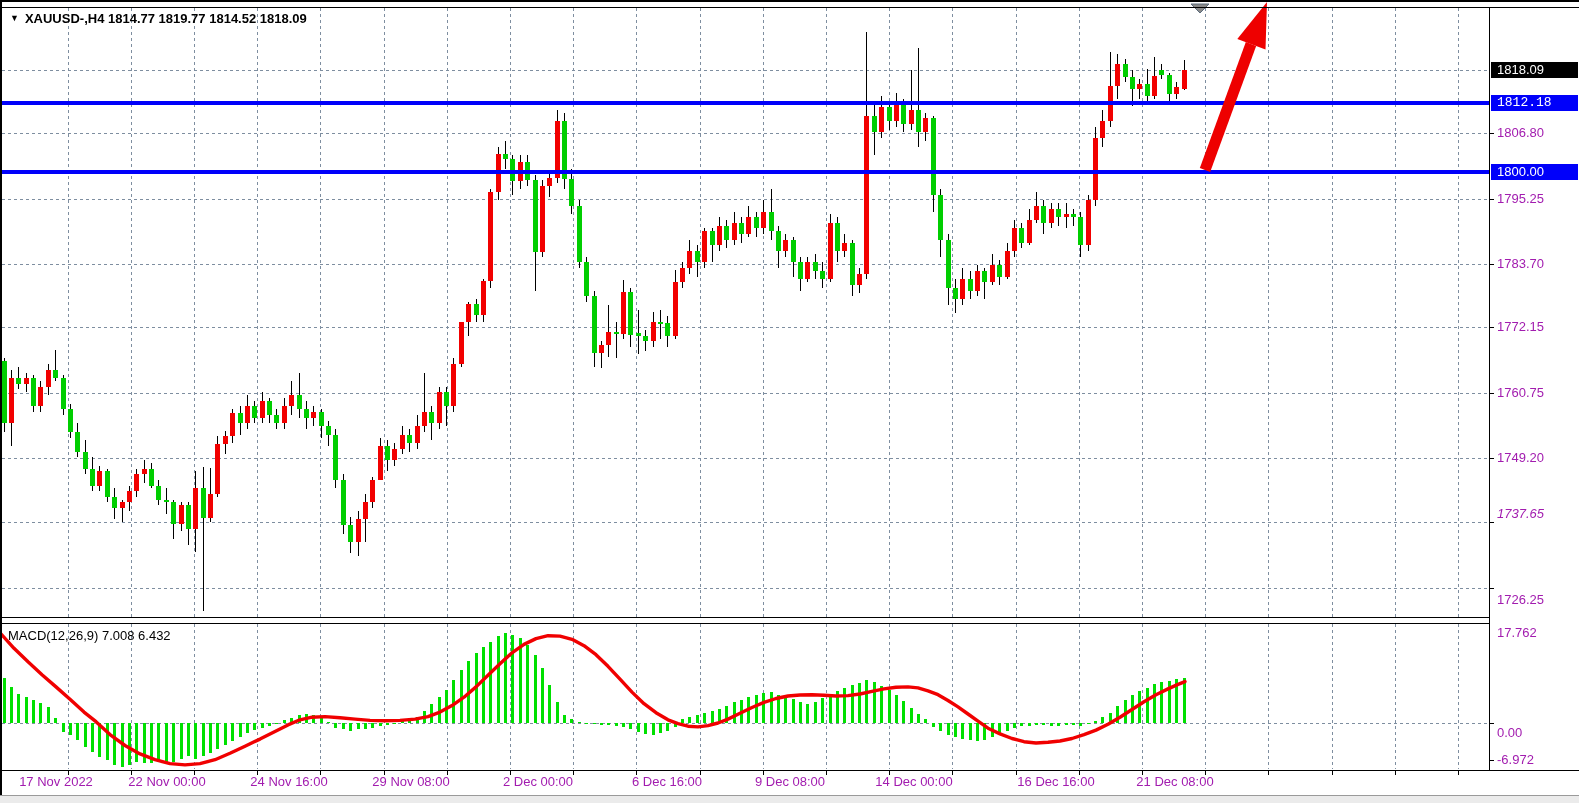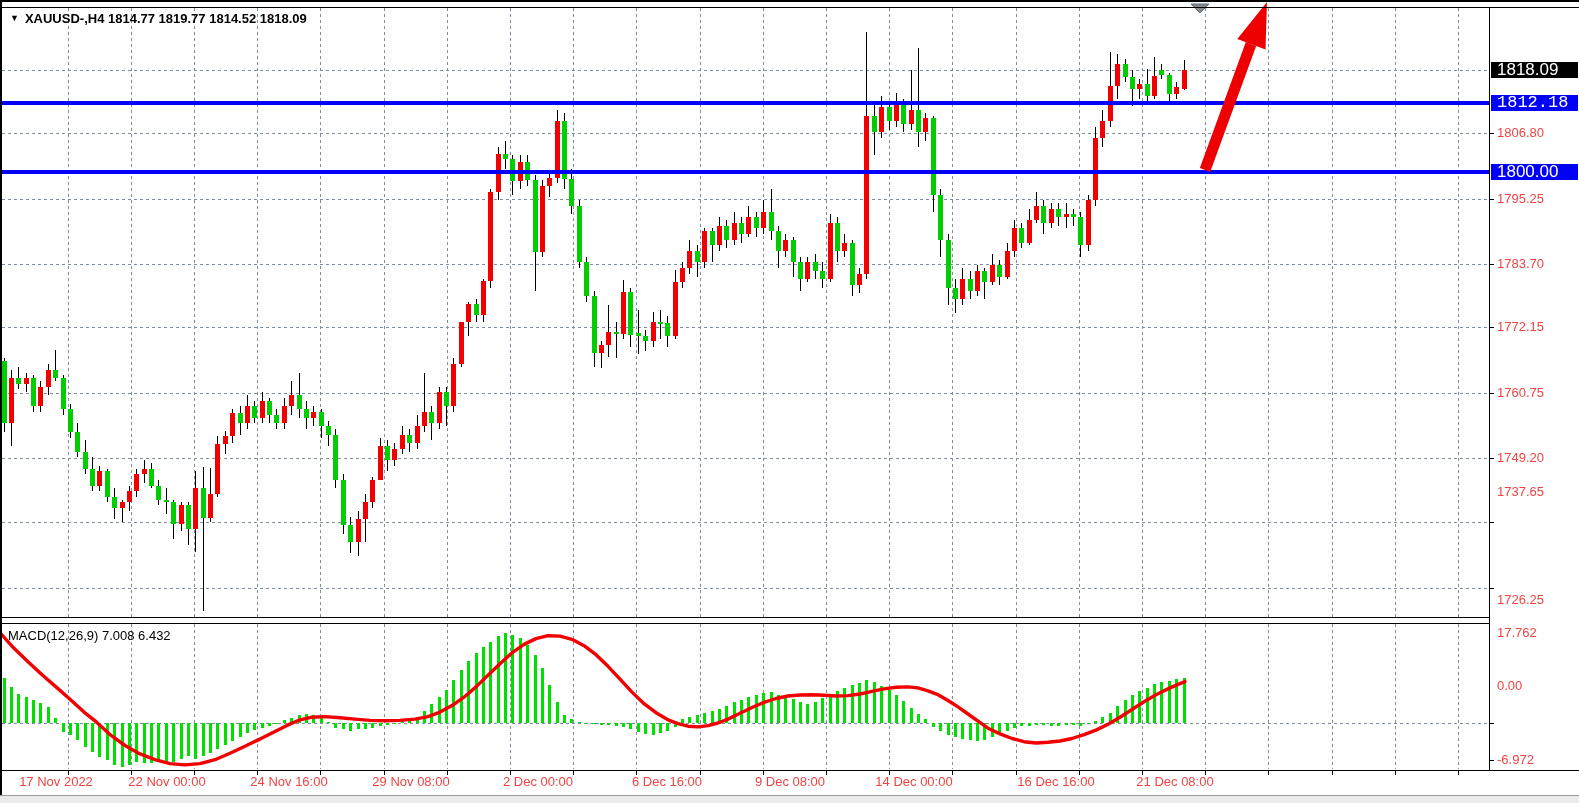--- a/index.html
+++ b/index.html
@@ -1,21 +1,21 @@
 <!DOCTYPE html>
 <html><head>
 <meta charset="utf-8">
 <style>
   html,body{margin:0;padding:0;background:#fff;}
   #app{position:relative;width:1579px;height:803px;background:#ffffff;overflow:hidden;
        font-family:"Liberation Sans", sans-serif;}
   #chart-svg{position:absolute;left:0;top:0;}
-  .lbl{position:absolute;font-size:13px;color:#ef4444;white-space:nowrap;line-height:16px;}
+  .lbl{position:absolute;font-size:13px;color:#a21caf;white-space:nowrap;line-height:16px;}
   .price-lbl{left:1497px;}
-  .badge{position:absolute;left:1491px;width:81px;height:16px;font-size:17px;line-height:16px;
+  .badge{position:absolute;left:1491px;width:81px;height:16px;font-size:13px;line-height:16px;
          padding-left:6px;color:#fff;}
   .time-lbl{transform:translateX(-50%);top:774px;}
   #symbol-info{position:absolute;left:10px;top:11px;font-size:13px;font-weight:700;color:#000;}
   #symbol-info .tri{font-size:9px;vertical-align:2px;margin-right:6px;}
   #macd-label{position:absolute;left:8px;top:628px;font-size:13px;color:#000;}
   .frame{position:absolute;background:#000;}
 </style>
 </head>
 <body>
 
@@ -625,36 +625,36 @@
 
   <div id="macd-label">MACD(12,26,9) 7.008 6.432</div>
 
   <div id="price-axis">
       <div class="lbl price-lbl" style="top:125px;">1806.80</div>
       <div class="lbl price-lbl" style="top:191px;">1795.25</div>
       <div class="lbl price-lbl" style="top:256px;">1783.70</div>
       <div class="lbl price-lbl" style="top:319px;">1772.15</div>
       <div class="lbl price-lbl" style="top:385px;">1760.75</div>
       <div class="lbl price-lbl" style="top:450px;">1749.20</div>
-      <div class="lbl price-lbl" style="top:484px;">1737.65</div>
+      <div class="lbl price-lbl" style="top:506px;font-style:italic;">1737.65</div>
       <div class="lbl price-lbl" style="top:580px;margin-top:12px;">1726.25</div>
       <div class="badge" style="top:62px;background:#000000;">1818.09</div>
       <div class="badge" style="top:95px;background:#0000fa;font-family:Liberation Mono, monospace;">1812.18</div>
       <div class="badge" style="top:164px;background:#0000fa;">1800.00</div>
     </div>
   <div id="time-axis">
       <div class="lbl time-lbl" style="left:56px;">17 Nov 2022</div>
       <div class="lbl time-lbl" style="left:167px;">22 Nov 00:00</div>
       <div class="lbl time-lbl" style="left:289px;">24 Nov 16:00</div>
       <div class="lbl time-lbl" style="left:411px;">29 Nov 08:00</div>
       <div class="lbl time-lbl" style="left:538px;">2 Dec 00:00</div>
       <div class="lbl time-lbl" style="left:667px;">6 Dec 16:00</div>
       <div class="lbl time-lbl" style="left:790px;">9 Dec 08:00</div>
       <div class="lbl time-lbl" style="left:914px;">14 Dec 00:00</div>
       <div class="lbl time-lbl" style="left:1056px;">16 Dec 16:00</div>
       <div class="lbl time-lbl" style="left:1175px;">21 Dec 08:00</div>
     </div>
   <div id="macd-axis">
       <div class="lbl price-lbl" style="top:625px;">17.762</div>
-      <div class="lbl price-lbl" style="top:678px;">0.00</div>
+      <div class="lbl price-lbl" style="top:725px;">0.00</div>
       <div class="lbl price-lbl" style="top:752px;">-6.972</div>
     </div>
 </div>
 
 </body></html>

